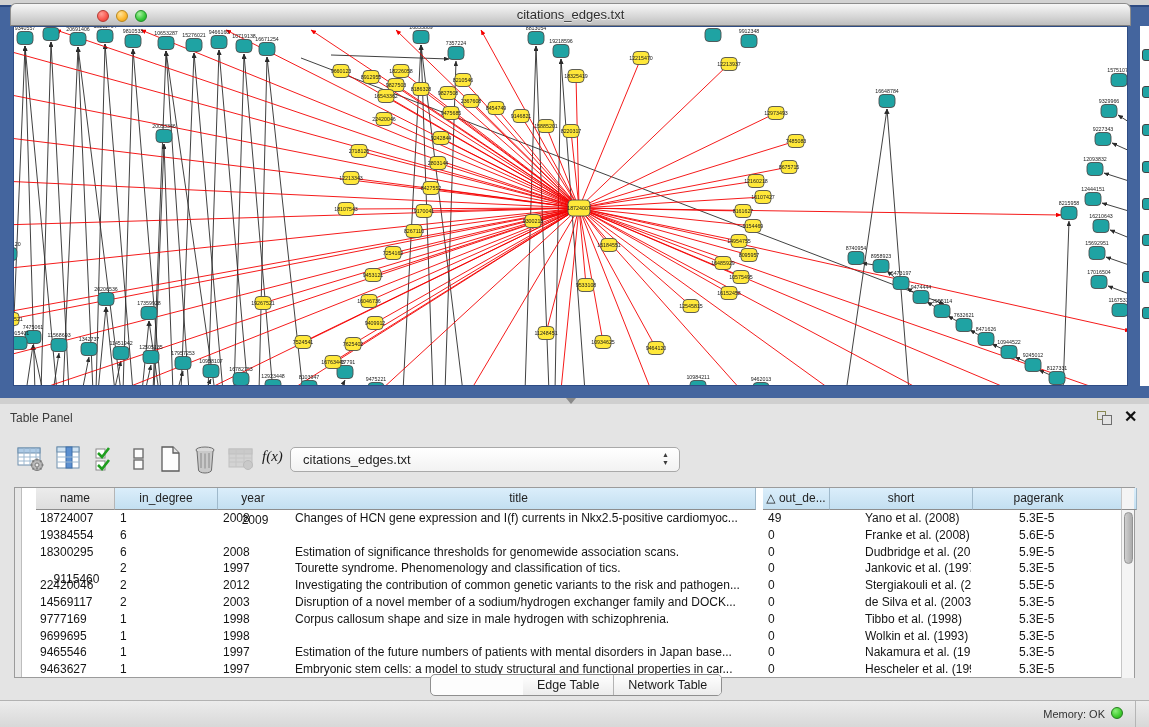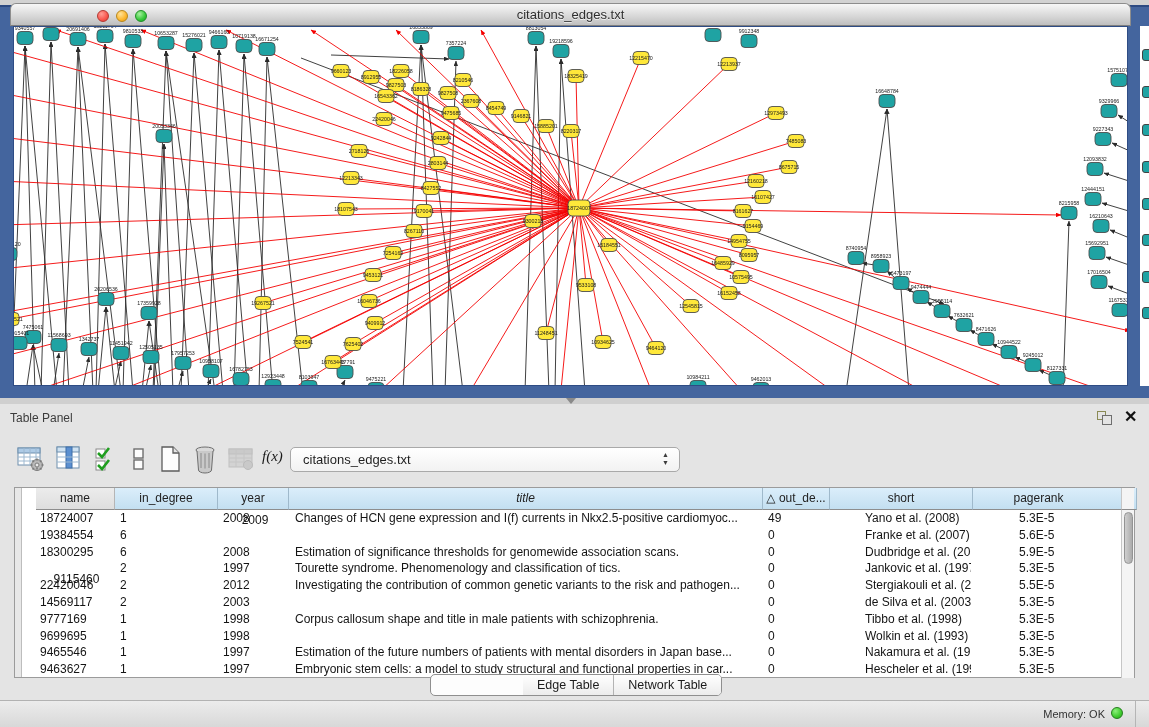--- a/index.html
+++ b/index.html
@@ -799,39 +799,39 @@
         <div class="stepper">▲<br>▼</div>
       </div>
     </div>
 
     <div id="grid">
       <div id="rowstrip"></div>
       <div id="thead">
           <div class="hcell primary" style="left: 14px; width: 79px;">name</div>
           <div class="hcell" style="left: 93px; width: 103px;">in_degree</div>
           <div class="hcell" style="left: 196px; width: 71px;">year</div>
-          <div class="hcell" style="left: 267px; width: 474px; font-style: italic;">title</div>
+          <div class="hcell" style="left: 260px; width: 474px;">title</div>
           <div class="hcell" style="left: 741px; width: 67px;">△ out_de...</div>
           <div class="hcell" style="left: 808px; width: 143px;">short</div>
           <div class="hcell" style="left: 951px; width: 164px; padding-right: 32px;">pagerank</div>
         </div>
       <div id="hcorner"></div>
       <div id="tbody">
           <div class="tcell" style="left: 18px; top: 0px; width: 73px;">18724007</div>
           <div class="tcell" style="left: 98px; top: 0px; width: 96px;">1</div>
           <div class="tcell" style="left: 201px; top: 0px; width: 64px;">2008</div>
           <div class="tcell" style="left: 273px; top: 0px; width: 466px;">Changes of HCN gene expression and I(f) currents in Nkx2.5-positive cardiomyoc...</div>
           <div class="tcell" style="left: 746px; top: 0px; width: 60px;">49</div>
           <div class="tcell" style="left: 843px; top: 0px; width: 106px;">Yano et al. (2008)</div>
           <div class="tcell" style="left: 997px; top: 0px; width: 116px;">5.3E-5</div>
           <div class="tcell" style="left: 18px; top: 16.8px; width: 73px;">19384554</div>
           <div class="tcell" style="left: 98px; top: 16.8px; width: 96px;">6</div>
           <div class="tcell" style="left: 201px; top: 2px; width: 64px; text-align: center;">2009</div>
           <div class="tcell" style="left: 746px; top: 16.8px; width: 60px;">0</div>
-          <div class="tcell" style="left: 843px; top: 16.8px; width: 106px;">Franke et al. (2007)</div>
+          <div class="tcell" style="left: 843px; top: 16.8px; width: 106px;">Franke et al. (2008)</div>
           <div class="tcell" style="left: 997px; top: 16.8px; width: 116px;">5.6E-5</div>
           <div class="tcell" style="left: 18px; top: 33.6px; width: 73px;">18300295</div>
           <div class="tcell" style="left: 98px; top: 33.6px; width: 96px;">6</div>
           <div class="tcell" style="left: 201px; top: 33.6px; width: 64px;">2008</div>
           <div class="tcell" style="left: 273px; top: 33.6px; width: 466px;">Estimation of significance thresholds for genomewide association scans.</div>
           <div class="tcell" style="left: 746px; top: 33.6px; width: 60px;">0</div>
           <div class="tcell" style="left: 843px; top: 33.6px; width: 106px;">Dudbridge et al. (2008)</div>
           <div class="tcell" style="left: 997px; top: 33.6px; width: 116px;">5.9E-5</div>
           <div class="tcell" style="left: 18px; top: 61px; width: 73px; text-align: center;">9115460</div>
           <div class="tcell" style="left: 98px; top: 50.4px; width: 96px;">2</div>
@@ -843,27 +843,28 @@
           <div class="tcell" style="left: 18px; top: 67.2px; width: 73px;">22420046</div>
           <div class="tcell" style="left: 98px; top: 67.2px; width: 96px;">2</div>
           <div class="tcell" style="left: 201px; top: 67.2px; width: 64px;">2012</div>
           <div class="tcell" style="left: 273px; top: 67.2px; width: 466px;">Investigating the contribution of common genetic variants to the risk and pathogen...</div>
           <div class="tcell" style="left: 746px; top: 67.2px; width: 60px;">0</div>
           <div class="tcell" style="left: 843px; top: 67.2px; width: 106px;">Stergiakouli et al. (2012)</div>
           <div class="tcell" style="left: 997px; top: 67.2px; width: 116px;">5.5E-5</div>
           <div class="tcell" style="left: 18px; top: 84px; width: 73px;">14569117</div>
           <div class="tcell" style="left: 98px; top: 84px; width: 96px;">2</div>
           <div class="tcell" style="left: 201px; top: 84px; width: 64px;">2003</div>
+          <div class="tcell" style="left: 273px; top: 84px; width: 466px;">Disruption of a novel member of a sodium/hydrogen exchanger family and DOCK...</div>
           <div class="tcell" style="left: 746px; top: 84px; width: 60px;">0</div>
           <div class="tcell" style="left: 843px; top: 84px; width: 106px;">de Silva et al. (2003)</div>
           <div class="tcell" style="left: 997px; top: 84px; width: 116px;">5.3E-5</div>
           <div class="tcell" style="left: 18px; top: 100.8px; width: 73px;">9777169</div>
           <div class="tcell" style="left: 98px; top: 100.8px; width: 96px;">1</div>
           <div class="tcell" style="left: 201px; top: 100.8px; width: 64px;">1998</div>
-          <div class="tcell" style="left: 273px; top: 100.8px; width: 466px;">Corpus callosum shape and title in male patients with schizophrenia.</div>
+          <div class="tcell" style="left: 273px; top: 100.8px; width: 466px;">Corpus callosum shape and size in male hydrogen with schizophrenia.</div>
           <div class="tcell" style="left: 746px; top: 100.8px; width: 60px;">0</div>
           <div class="tcell" style="left: 843px; top: 100.8px; width: 106px;">Tibbo et al. (1998)</div>
           <div class="tcell" style="left: 997px; top: 100.8px; width: 116px;">5.3E-5</div>
           <div class="tcell" style="left: 18px; top: 117.6px; width: 73px;">9699695</div>
           <div class="tcell" style="left: 98px; top: 117.6px; width: 96px;">1</div>
           <div class="tcell" style="left: 201px; top: 117.6px; width: 64px;">1998</div>
           <div class="tcell" style="left: 746px; top: 117.6px; width: 60px;">0</div>
           <div class="tcell" style="left: 843px; top: 117.6px; width: 106px;">Wolkin et al. (1993)</div>
           <div class="tcell" style="left: 997px; top: 117.6px; width: 116px;">5.3E-5</div>
           <div class="tcell" style="left: 18px; top: 134.4px; width: 73px;">9465546</div>

